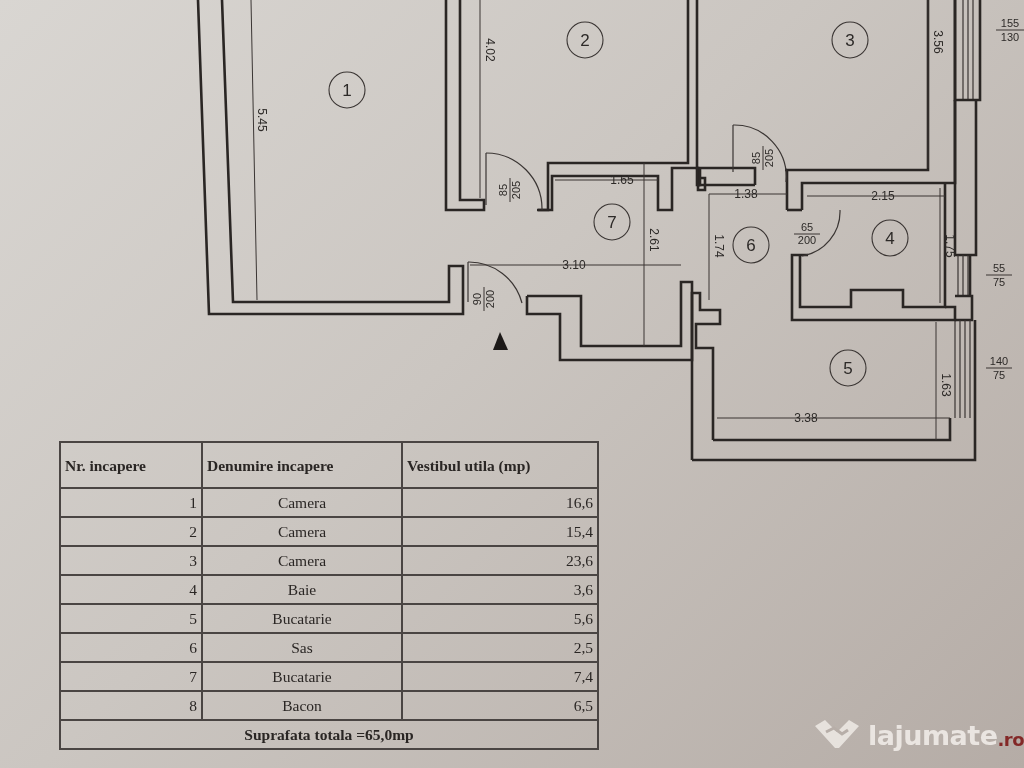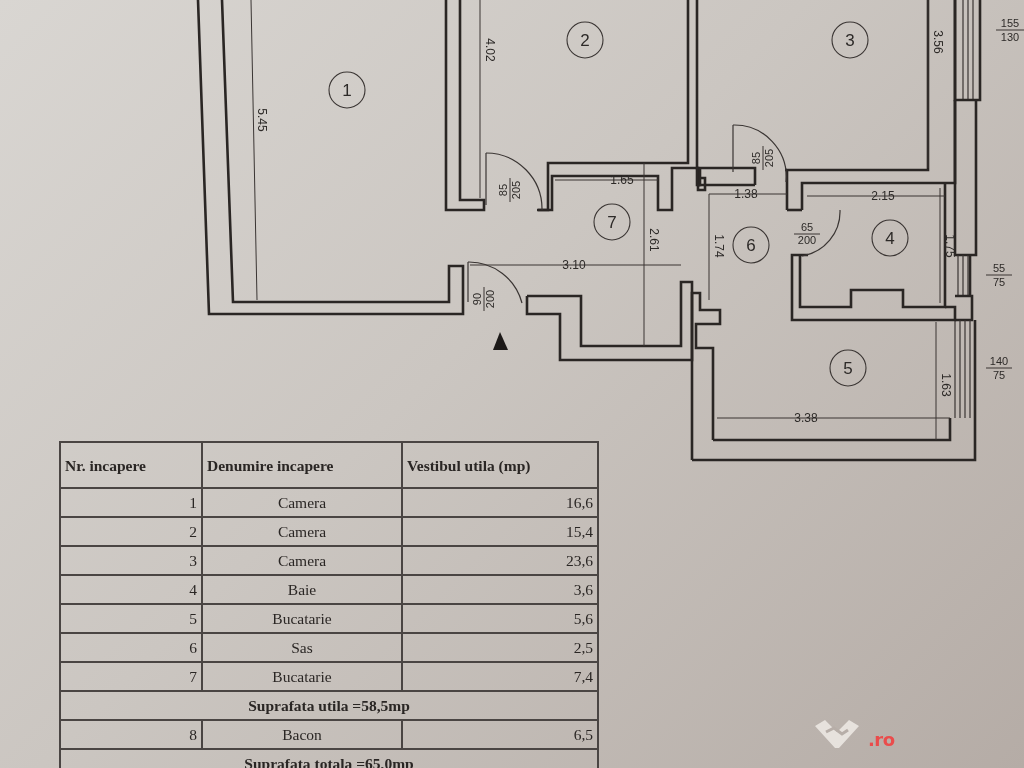--- a/index.html
+++ b/index.html
@@ -31,21 +31,21 @@
   #room-table th.c2 { width:190px; }
   #room-table td.num { text-align:right; }
   #room-table td.area { text-align:right;margin-top:28px; }
   #room-table td.summary { text-align:center; font-weight:bold; }
 
   #watermark {
     position:absolute; left:812px; top:718px; display:flex; align-items:center;
     color:#efeae6; font-family:"DejaVu Sans", sans-serif; font-weight:bold; font-size:27px;
     letter-spacing:-0.5px; opacity:0.92;
   }
-  #watermark .tld { color:#ef4444; font-size:18px; margin-top:8px; }
+  #watermark .tld { color:#7f1d1d; font-size:18px; margin-top:8px; }
   #watermark svg { margin-right:6px; }
 </style>
 </head>
 <body>
 
 <svg id="plan" viewBox="0 0 1024 470" xmlns="http://www.w3.org/2000/svg">
 
   <g>
     <polyline class="wall" points="198,0 209,314 463,314 463,266 449,266 449,302 233,302 222,0"></polyline>
   </g>
@@ -253,32 +253,30 @@
     <td class="num">6</td>
     <td>Sas</td>
     <td class="area">2,5</td>
   </tr>
   <tr>
     <td class="num">7</td>
     <td>Bucatarie</td>
     <td class="area">7,4</td>
   </tr>
   <tr>
-    <td colspan="3" class="summary">Suprafata utila =58,5mp</td>
-  </tr>
-  <tr>
     <td class="num">8</td>
     <td>Bacon</td>
     <td class="area">6,5</td>
   </tr>
   <tr>
     <td colspan="3" class="summary">Suprafata totala =65,0mp</td>
   </tr>
 </tbody>
   </table>
 
 <div id="watermark">
   <svg width="50" height="34" viewBox="0 0 50 34">
     <path d="M3,8 L13,2 L25,14 L37,2 L47,8 L27,30 L23,30 Z" fill="#efeae6" opacity="0.92"></path>
     <path d="M14,14 L22,10 L30,16 L36,12" fill="none" stroke="#b7aea8" stroke-width="3"></path>
   </svg>
+  <span>lajumate</span>
     <span class="tld">.ro</span>
 </div>
 
 </body></html>

